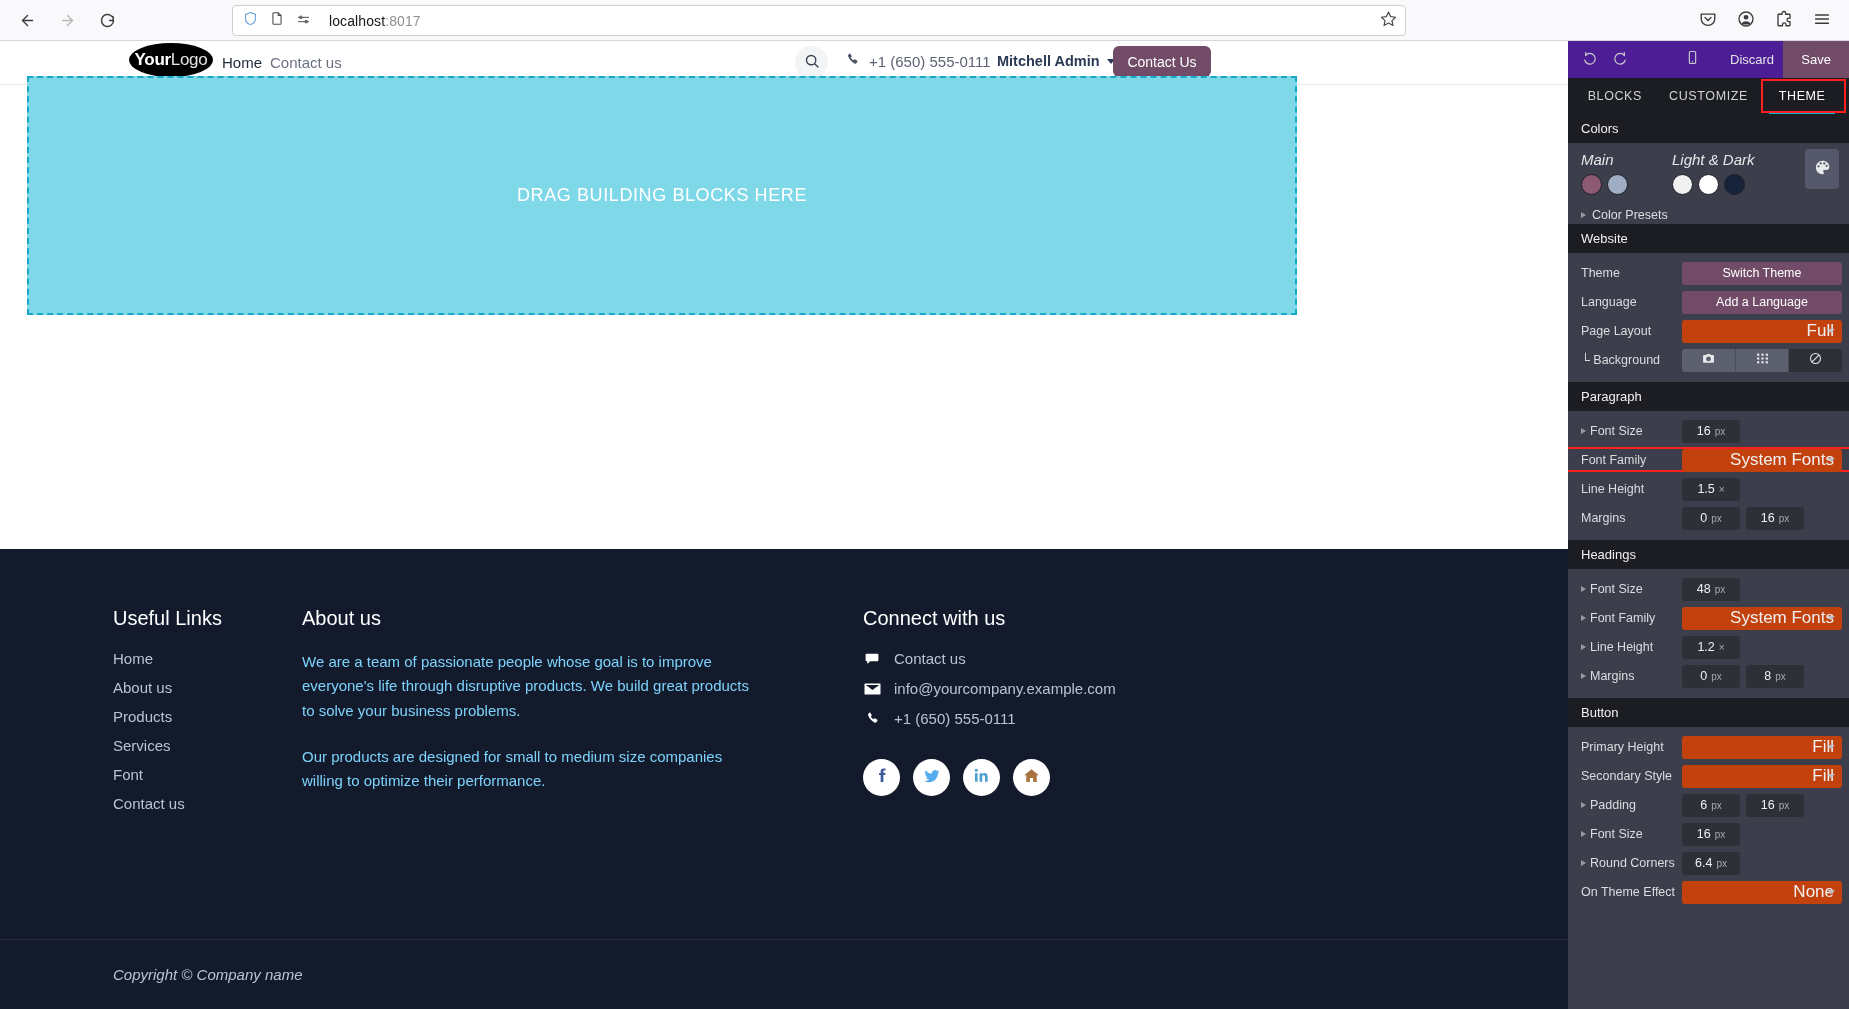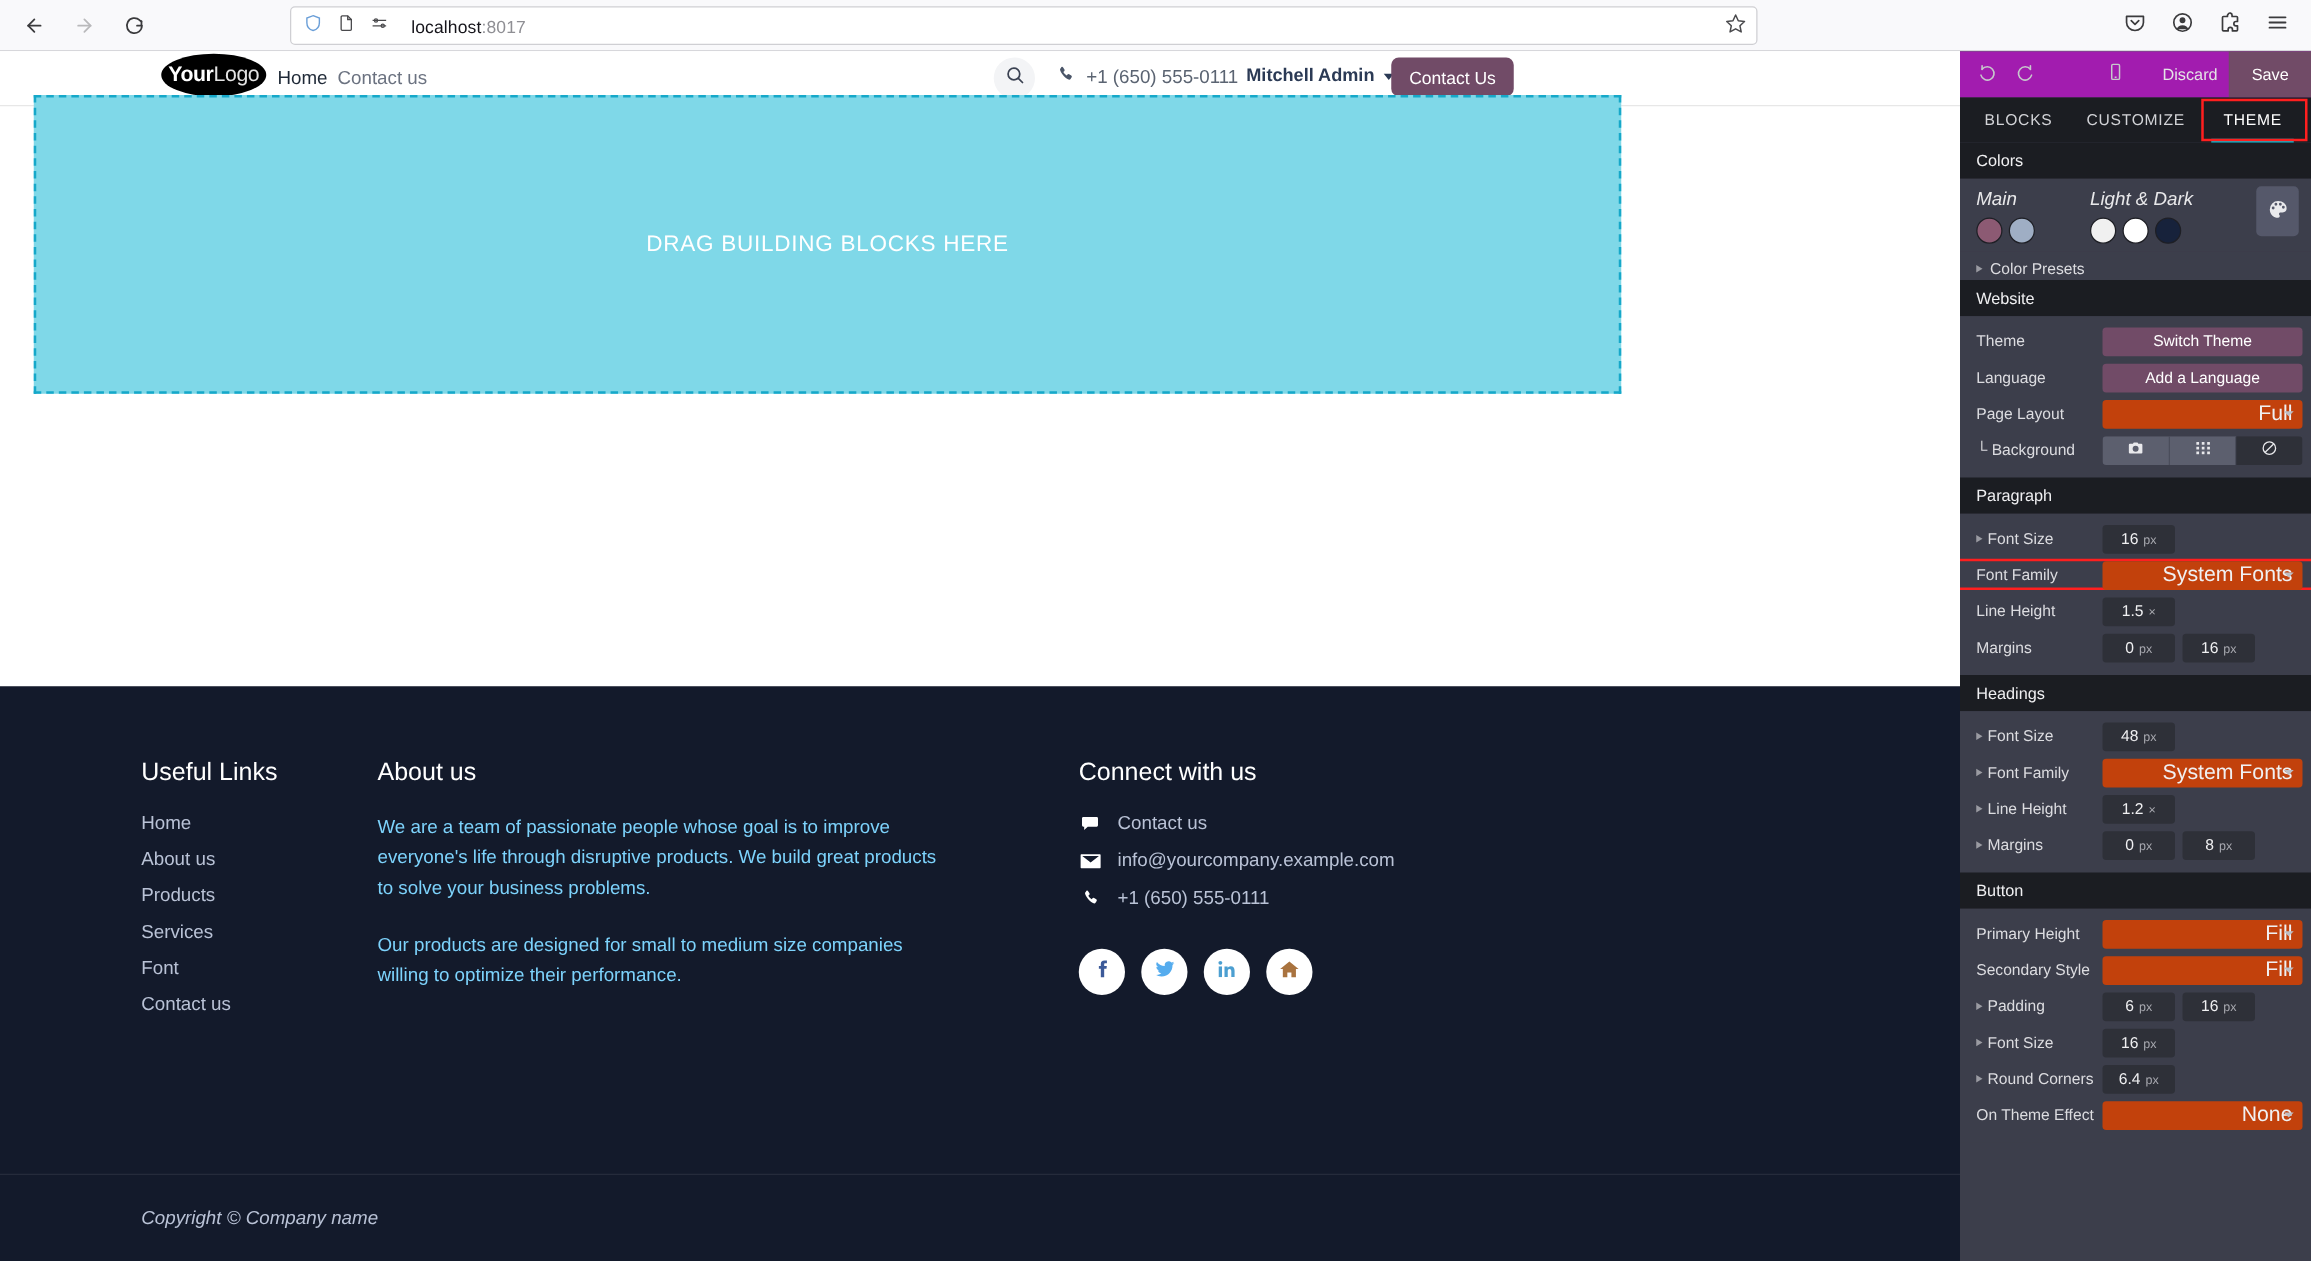--- a/index.html
+++ b/index.html
@@ -183,21 +183,21 @@
   #editor-panel {
     position: absolute; top: 41px; right: 0;
     width: 281px; height: 968px;
     background: #3c3e4b;
     color: #e8e8ea;
     font-size: 12.5px;
     overflow: hidden;
   }
 
   #panel-topbar {
-    height: 37px; background: #a21caf;
+    height: 37px; background: #4c1d95;
     display: flex; align-items: center;
     position: relative;
   }
   .tb-icon {
     width: 28px; height: 28px;
     display: flex; align-items: center; justify-content: center;
     color: #c7c8cc; cursor: pointer;
   }
   #undo-btn { position: absolute; left: 8px; top: 4px; }
   #redo-btn { position: absolute; left: 38px; top: 4px; }

